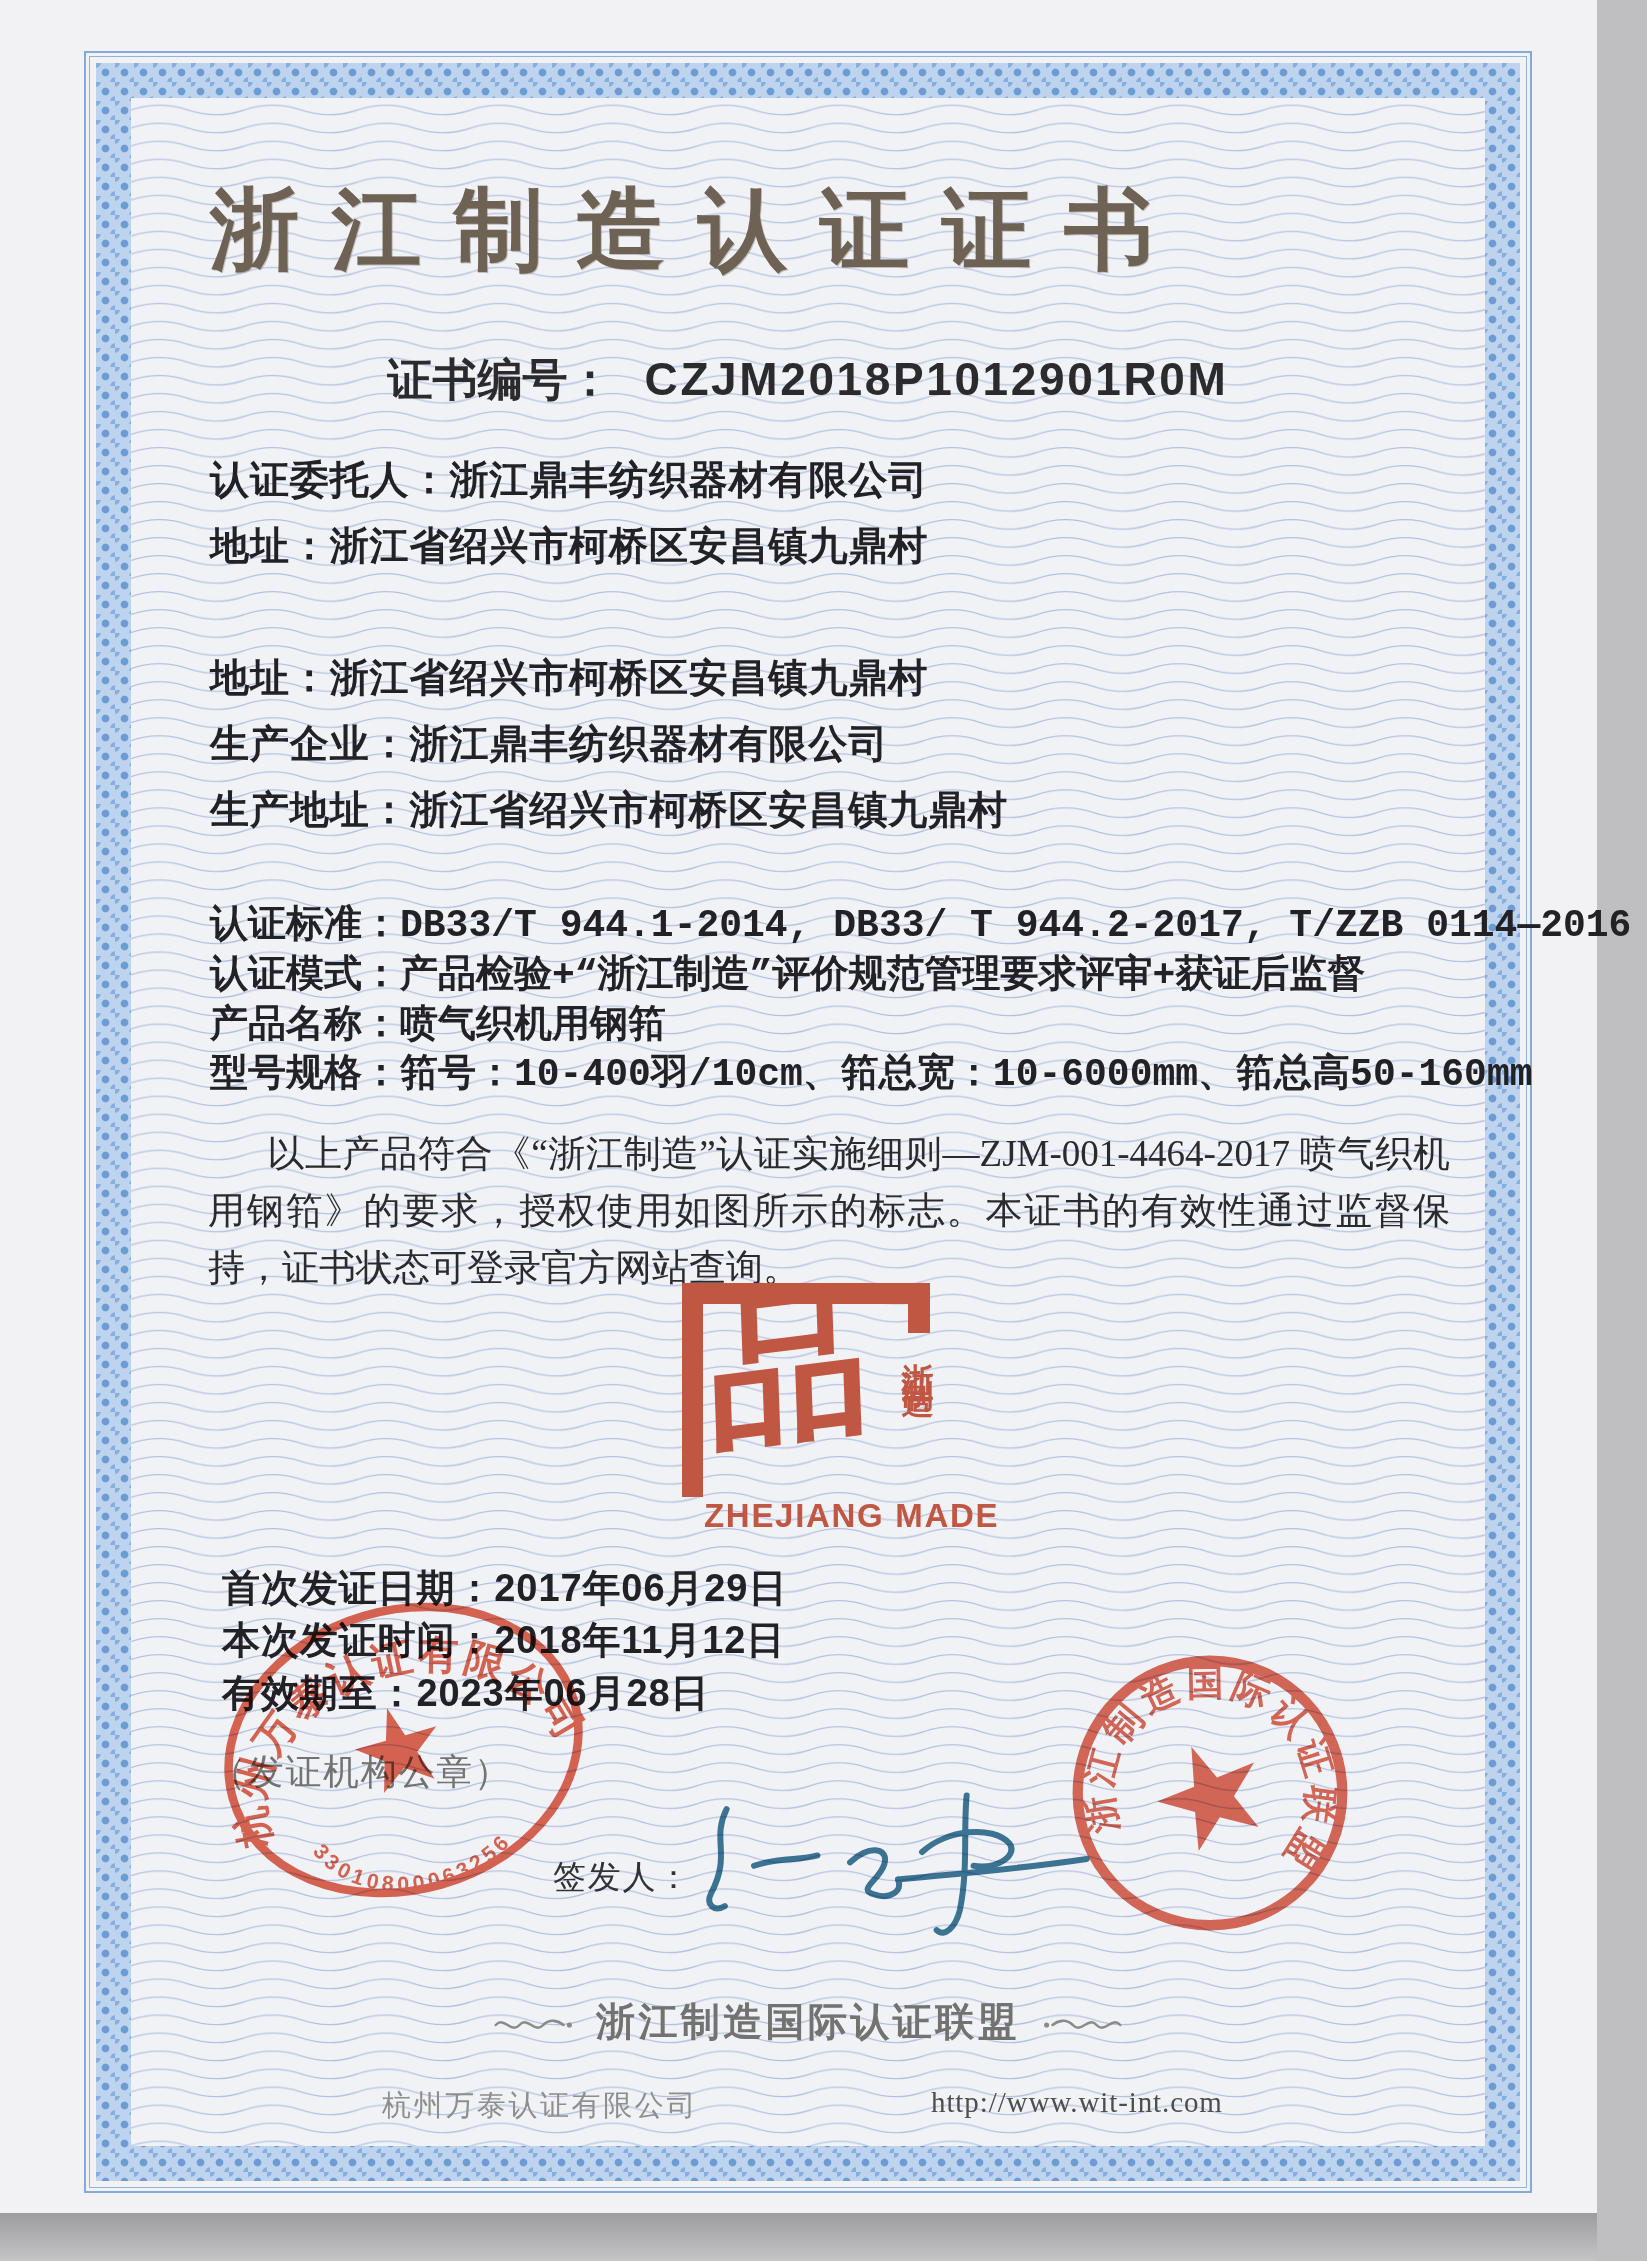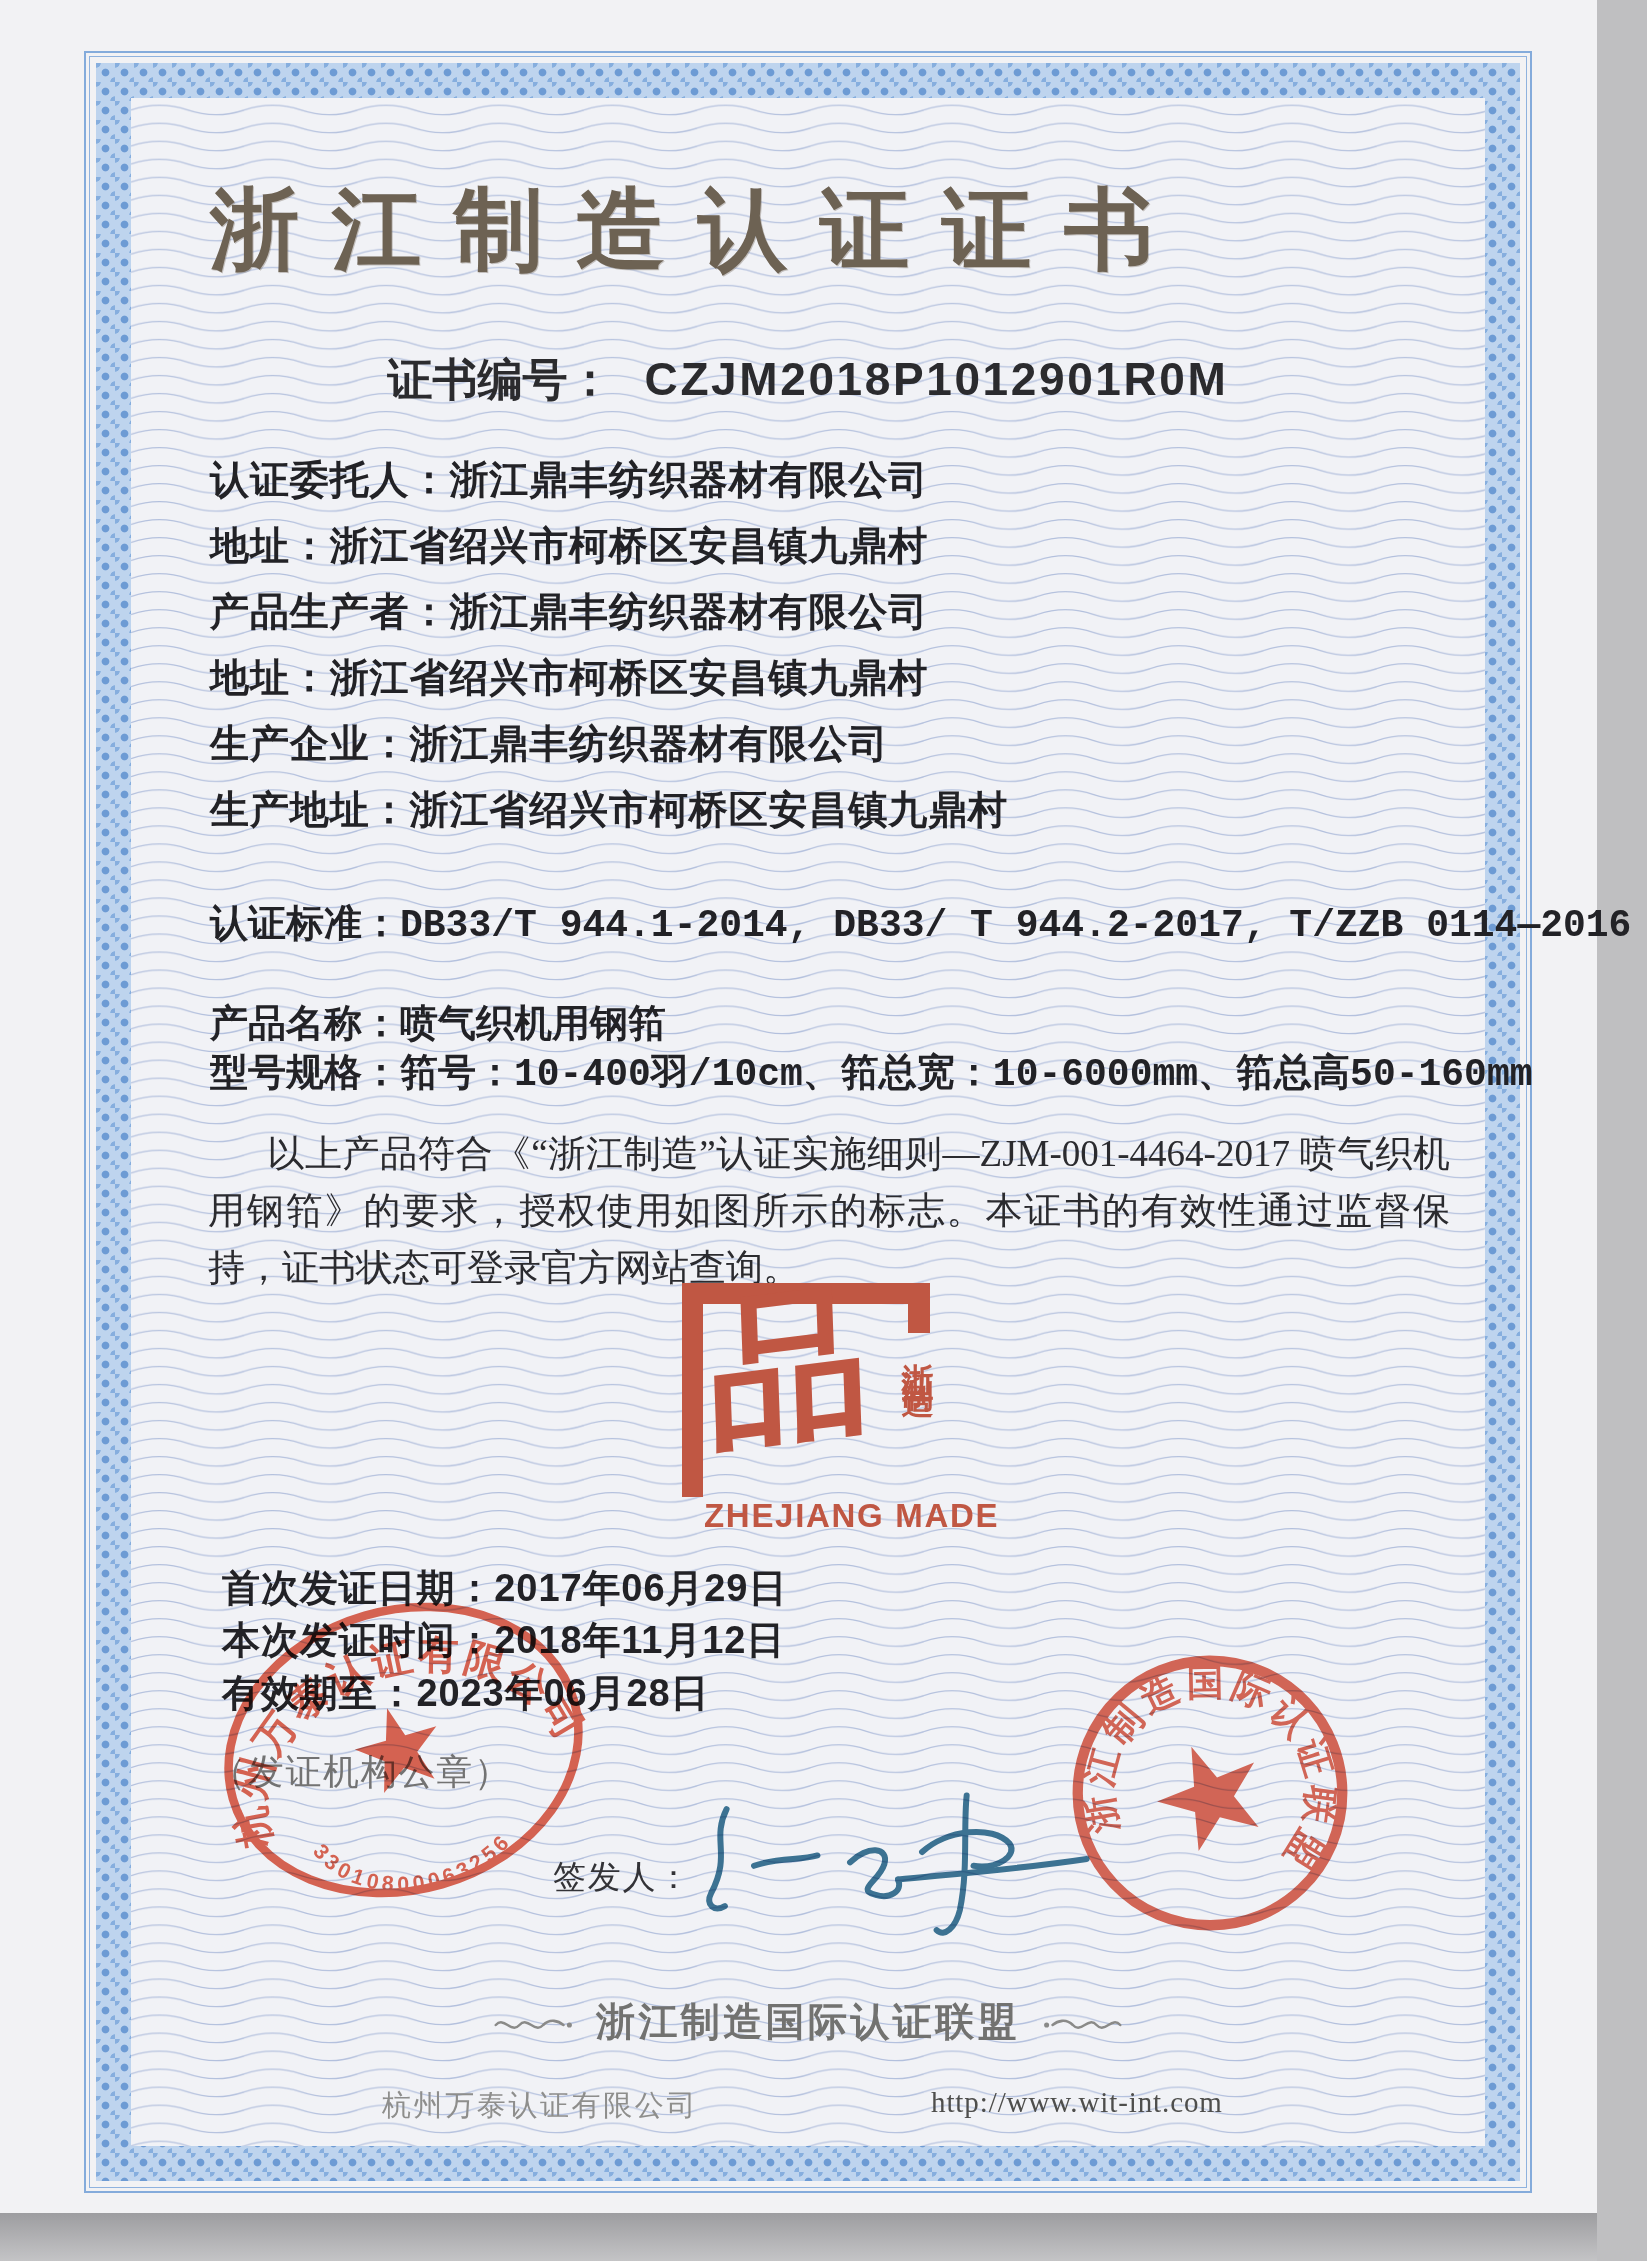--- a/index.html
+++ b/index.html
@@ -131,26 +131,26 @@
   </div>
 
   <div class="title">浙江制造认证证书</div>
 
   <div class="certno">
     <span>证书编号：</span><span class="num">CZJM2018P1012901R0M</span>
   </div>
 
   <div class="iline" style="top:453px"><span>认证委托人：</span><span>浙江鼎丰纺织器材有限公司</span></div>
   <div class="iline" style="top:519px"><span>地址：</span><span>浙江省绍兴市柯桥区安昌镇九鼎村</span></div>
-  <div class="iline" style="top:585px"><span>产品生产者：</span><span>浙江鼎丰纺织器材有限公司</span></div>
   <div class="iline" style="top:651px"><span>地址：</span><span>浙江省绍兴市柯桥区安昌镇九鼎村</span></div>
   <div class="iline" style="top:717px"><span>生产企业：</span><span>浙江鼎丰纺织器材有限公司</span></div>
   <div class="iline" style="top:783px"><span>生产地址：</span><span>浙江省绍兴市柯桥区安昌镇九鼎村</span></div>
 
   <div class="sline" style="top:898px"><span>认证标准：</span><span class="val">DB33/T 944.1-2014, DB33/ T 944.2-2017, T/ZZB 0114—2016</span></div>
+  <div class="sline" style="top:948px"><span>认证模式：</span><span class="val">产品检验+“浙江制造”评价规范管理要求评审+获证后监督</span></div>
   <div class="sline" style="top:998px"><span>产品名称：</span><span class="val">喷气织机用钢筘</span></div>
   <div class="sline" style="top:1047px"><span>型号规格：</span><span class="val">筘号：10-400羽/10cm、筘总宽：10-6000mm、筘总高50-160mm</span></div>
 
   <div class="para">以上产品符合《“浙江制造”认证实施细则—ZJM-001-4464-2017 喷气织机用钢筘》的要求，授权使用如图所示的标志。本证书的有效性通过监督保持，证书状态可登录官方网站查询。</div>
 
   <div class="logo">
     <div class="lg-bar" style="left:0;top:0;width:248px;height:21.4px"></div>
     <div class="lg-bar" style="left:226px;top:21.4px;width:22px;height:29px"></div>
     <div class="lg-bar" style="left:0;top:21.4px;width:21.4px;height:193px"></div>
     <div class="lg-glyph">品</div>

